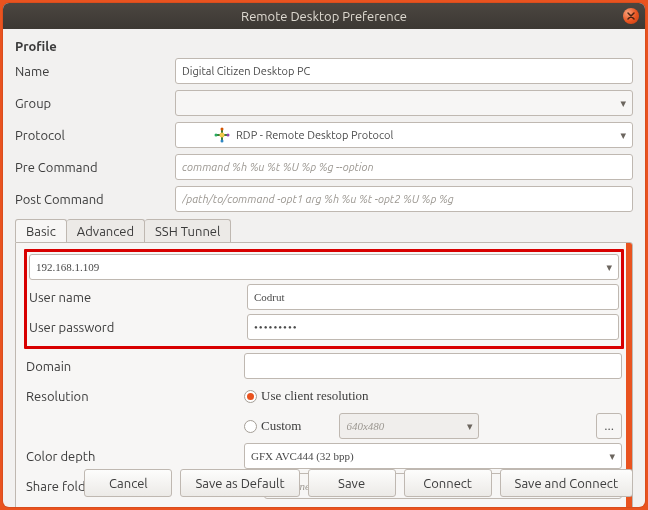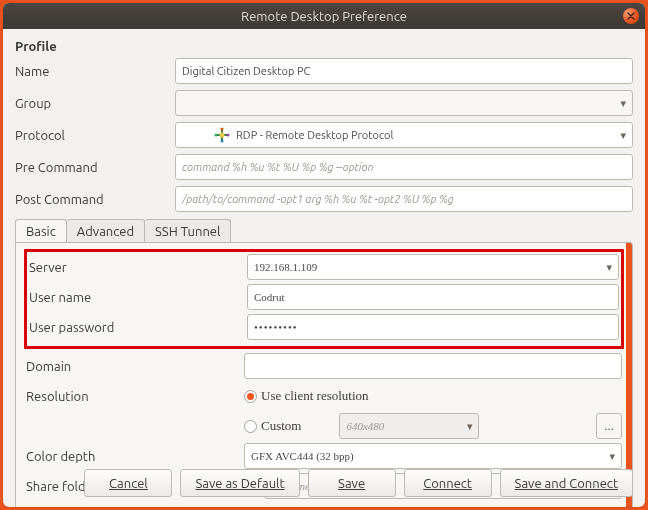--- a/index.html
+++ b/index.html
@@ -114,21 +114,20 @@
     position:absolute; bottom:10px; left:12px; right:12px;
     display:flex; justify-content:flex-end; gap:8px;
   }
   .btn {
     height:28px; padding:8px 14px;
     border:1px solid #bfb8b1; border-radius:3px;
     background: linear-gradient(#fdfdfc,#eceae7);
     font-family:inherit;font-size:13px;color:#3c3c3c;
     display:inline-flex;align-items:center;justify-content:center;
     min-width:88px;
-    text-decoration:underline;
   }
   .scroll-edge{
     position:absolute; right:0; top:0; bottom:0; width:6px;
     background: linear-gradient(#e9531f,#e9531f);
   }
   .disabled-text{ color:#9c9892; font-style:italic;}
   svg { display:block; }
 </style>
 </head>
 <body>
@@ -200,21 +199,20 @@
 
     <div class="tabs">
       <div class="tab active">Basic</div>
       <div class="tab">Advanced</div>
       <div class="tab">SSH Tunnel</div>
     </div>
 
     <div class="tabpanel">
       <div class="highlight">
         <div class="innerrow">
-          <div class="ilbl">Server</div>
           <div class="ictl">
             <div class="combo white">
               <span>192.168.1.109</span>
               <span class="arrow">▾</span>
             </div>
           </div>
         </div>
         <div class="innerrow">
           <div class="ilbl">User name</div>
           <div class="ictl">

